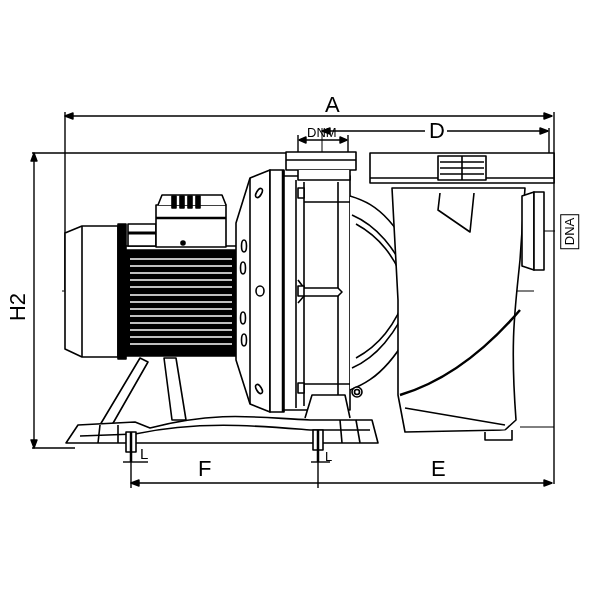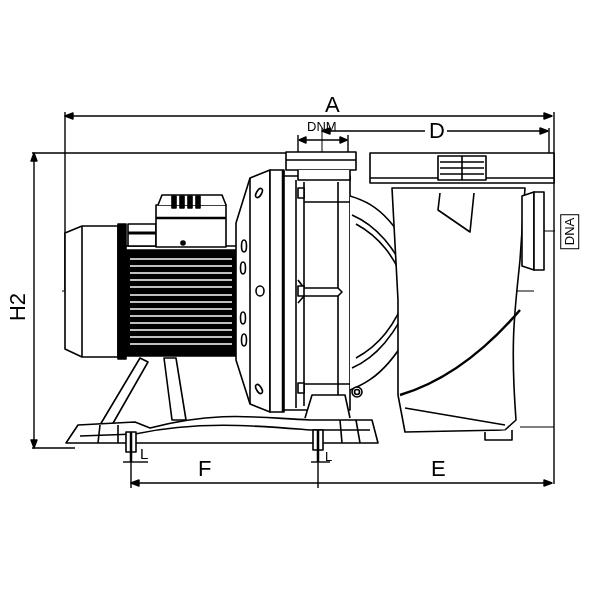--- a/index.html
+++ b/index.html
@@ -174,19 +174,19 @@
       <rect x="126" y="432" width="10" height="20" fill="#fff"></rect>
       <line x1="131" y1="432" x2="131" y2="462" stroke-width="2.5"></line>
       <rect x="313" y="430" width="10" height="20" fill="#fff"></rect>
       <line x1="318" y1="430" x2="318" y2="462" stroke-width="2.5"></line>
     </g>
   </g>
 </svg>
 
 <div class="lbl lbl-big" style="left:325px; top:94px;">A</div>
 <div class="lbl lbl-big" style="left:429px; top:120px; background:#fff;">D</div>
-<div class="lbl lbl-tiny" style="left:307px; top:120px;">DNM</div>
+<div class="lbl lbl-tiny" style="left:307px; top:126px;">DNM</div>
 <div class="lbl lbl-big rot" style="left:4px; top:296px;">H2</div>
 <div class="lbl lbl-tiny rot boxlbl" style="left:552px; top:222px;">DNA</div>
 <div class="lbl lbl-big" style="left:198px; top:458px;">F</div>
 <div class="lbl lbl-big" style="left:431px; top:458px;">E</div>
 <div class="lbl lbl-small" style="left:140px; top:446px;">L</div>
 <div class="lbl lbl-tiny" style="left:325px; top:450px;">L</div>
 
 </body></html>

